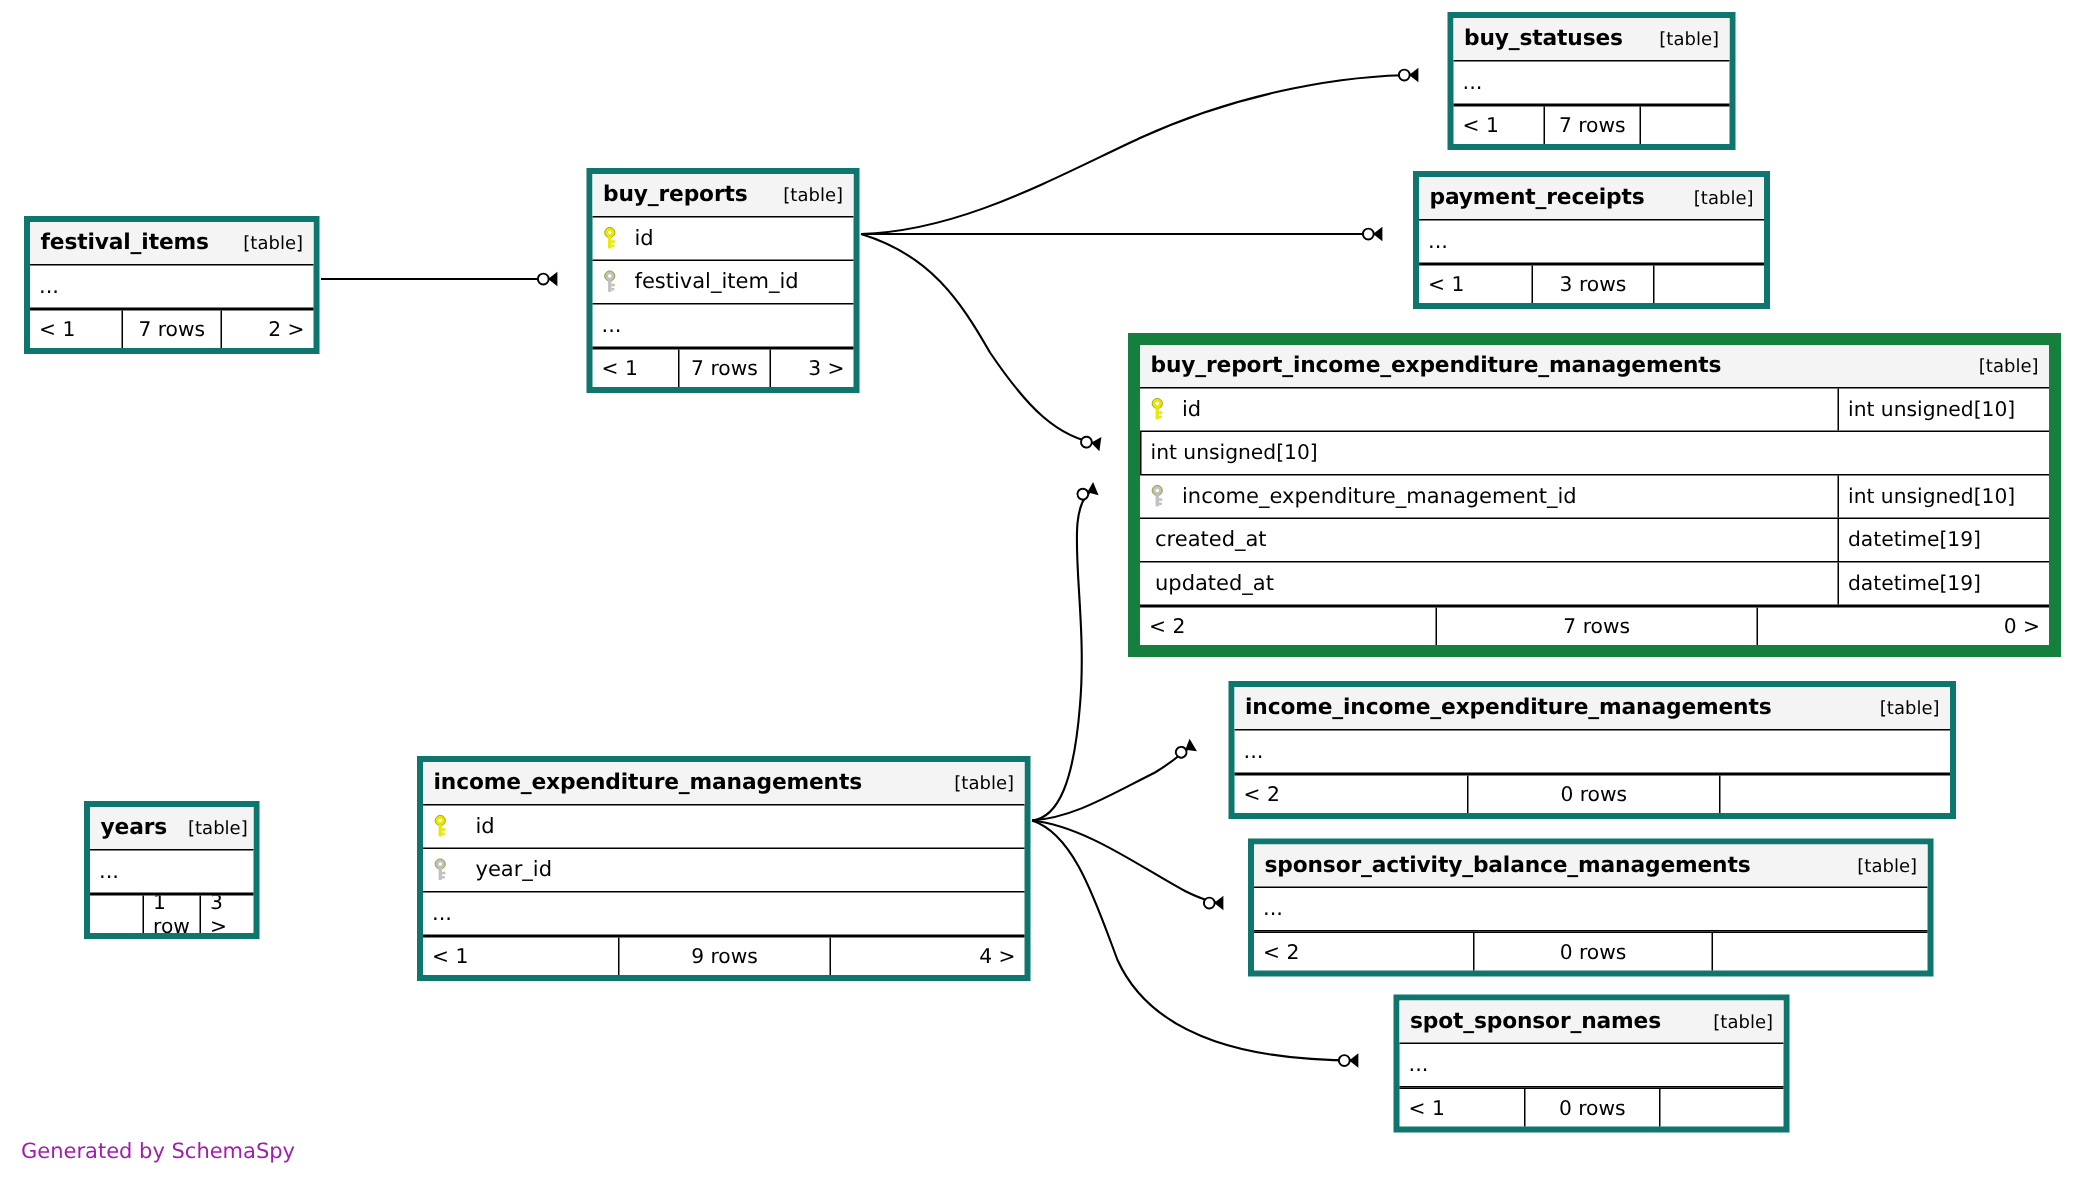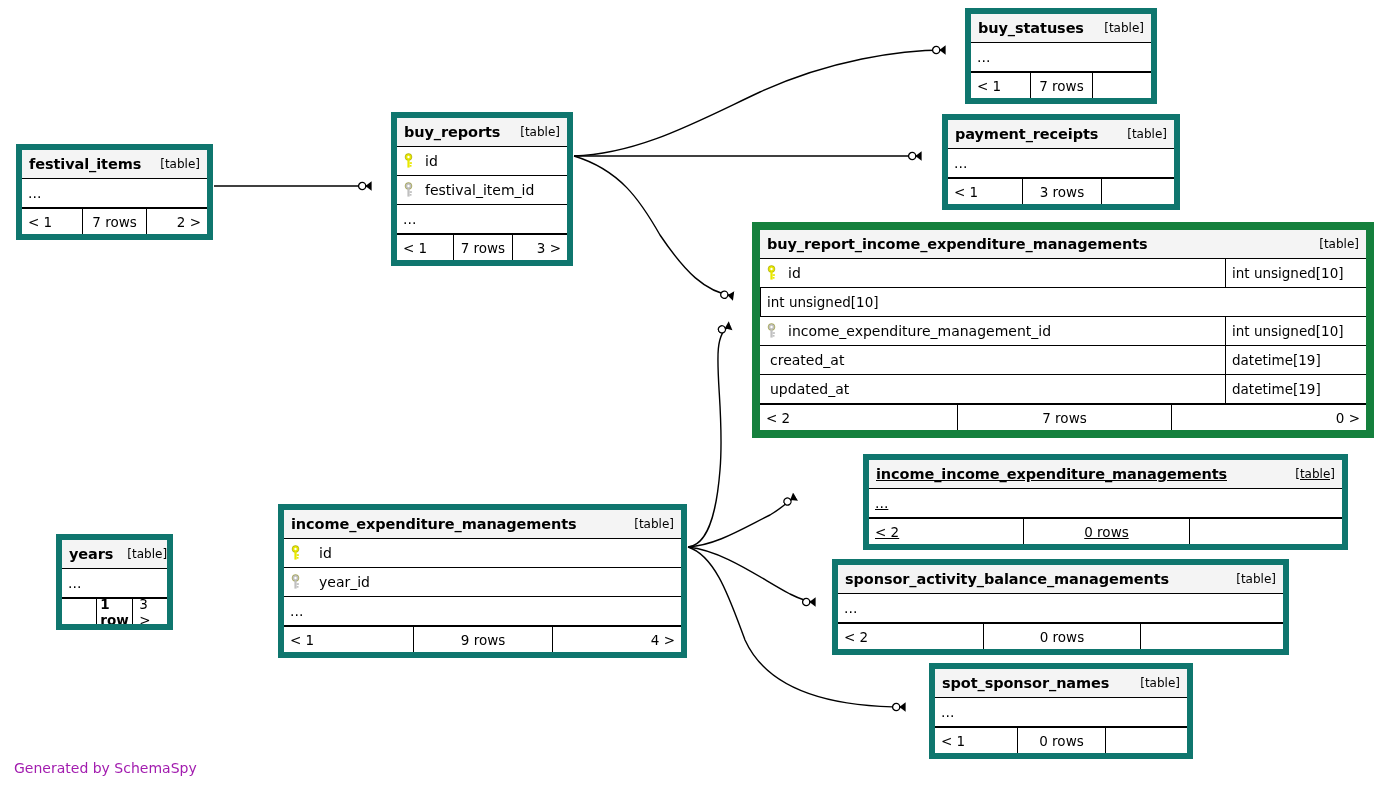--- a/index.html
+++ b/index.html
@@ -27,21 +27,21 @@
     top: 0;
     width: 1388px;
     height: 797px;
     pointer-events: none;
     z-index: 1;
   }
 
   .table-node {
     position: absolute;
     background: #ffffff;
-    border: 6px solid #0f766e;
+    border: 4px solid #0f766e;
     box-sizing: border-box;
     z-index: 2;
   }
   .table-node.focus {
     border: 8px solid #15803d;
   }
 
   .tbl-header {
     background: #f4f4f4;
     border-bottom: 1px solid #000000;
@@ -301,21 +301,21 @@
             <span class="col-name">updated_at</span>
           </div>
           <div class="row-type" style="width: 128px;">datetime[19]</div>
         </div>
         <div class="tbl-footer">
           <div class="foot-cell foot-left" style="width: 200px;">&lt; 2</div>
           <div class="foot-cell foot-mid" style="width: 219px;">7 rows</div>
           <div class="foot-cell foot-right" style="width: 197px;">0 &gt;</div>
         </div>
       </div>
-      <div class="table-node" style="left: 863px; top: 454px; width: 485px; text-decoration: underline;">
+      <div class="table-node" style="left: 819px; top: 454px; width: 485px;">
         <div class="tbl-header">
           <span class="tbl-name">income_income_expenditure_managements</span>
           <span class="tbl-tag">[table]</span>
         </div>
         <div class="tbl-row">
           <div class="row-main">
             <span class="col-name ellipsis-row" style="padding-left: 0px;">...</span>
           </div>
         </div>
         <div class="tbl-footer">
@@ -389,21 +389,21 @@
           <span class="tbl-name">years</span>
           <span class="tbl-tag">[table]</span>
         </div>
         <div class="tbl-row">
           <div class="row-main">
             <span class="col-name ellipsis-row" style="padding-left: 0px;">...</span>
           </div>
         </div>
         <div class="tbl-footer">
           <div class="foot-cell foot-left" style="width: 37px;"></div>
-          <div class="foot-cell foot-mid" style="width: 41px; font-weight: bold;">1 row</div>
+          <div class="foot-cell foot-mid" style="width: 41px;">1 row</div>
           <div class="foot-cell foot-right" style="width: 37px;">3 &gt;</div>
         </div>
       </div>
       <div class="table-node" style="left: 929px; top: 663px; width: 264px;">
         <div class="tbl-header">
           <span class="tbl-name">spot_sponsor_names</span>
           <span class="tbl-tag">[table]</span>
         </div>
         <div class="tbl-row">
           <div class="row-main">

